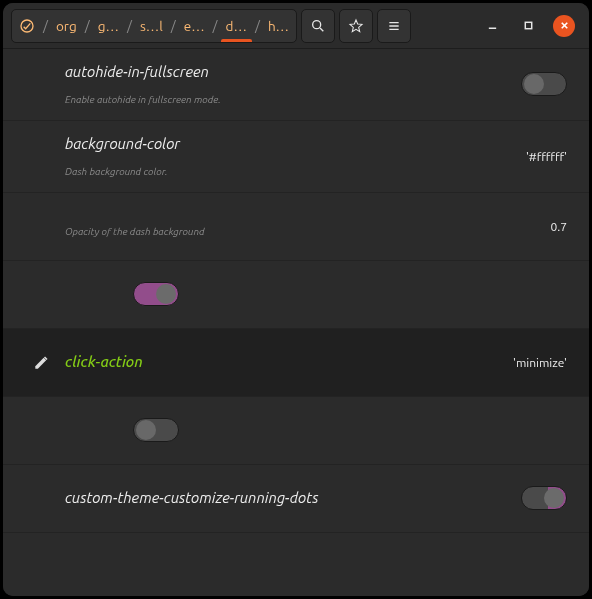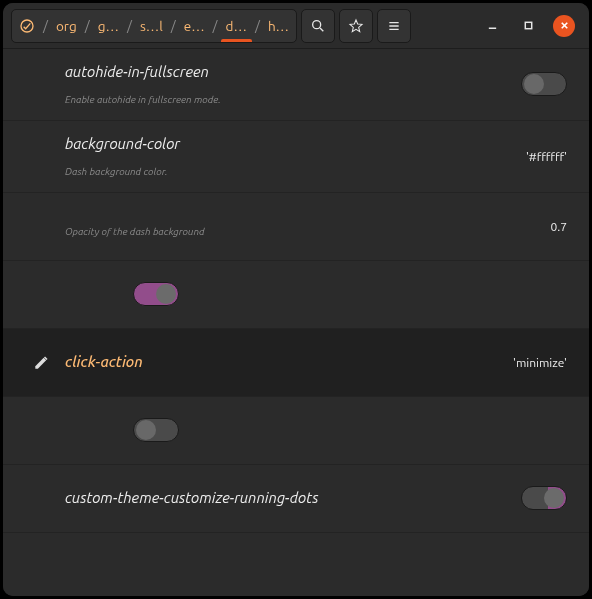--- a/index.html
+++ b/index.html
@@ -106,21 +106,21 @@
   .row .text-col {
     flex: 1;
     min-width: 0;
     font-style: italic;
   }
   .row .title {
     color: #eeeeee;
     font-size: 15px;
     line-height: 1.25;
   }
-  .row.selected .title { color: #fdba74; font-weight: 500; }
+  .row.selected .title { color: #84cc16; font-weight: 500; }
   .row .desc {
     color: #8a8a8a;
     font-size: 10px;
     line-height: 1.3;
     margin-top: 11px;
   }
   .row .value-col {
     width: 120px;
     display: flex;
     justify-content: flex-end;

